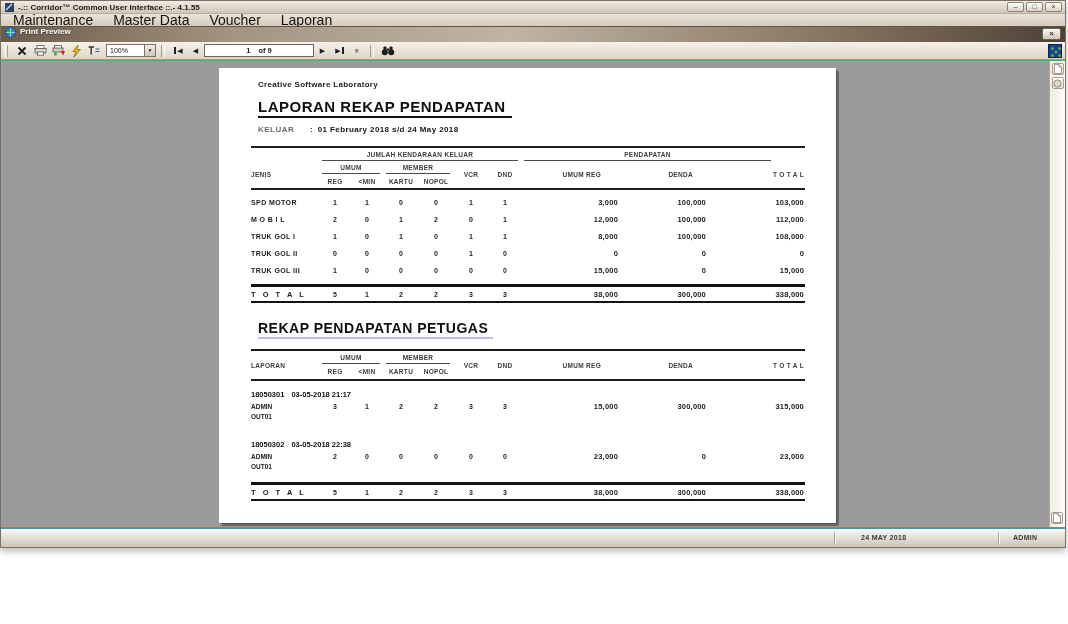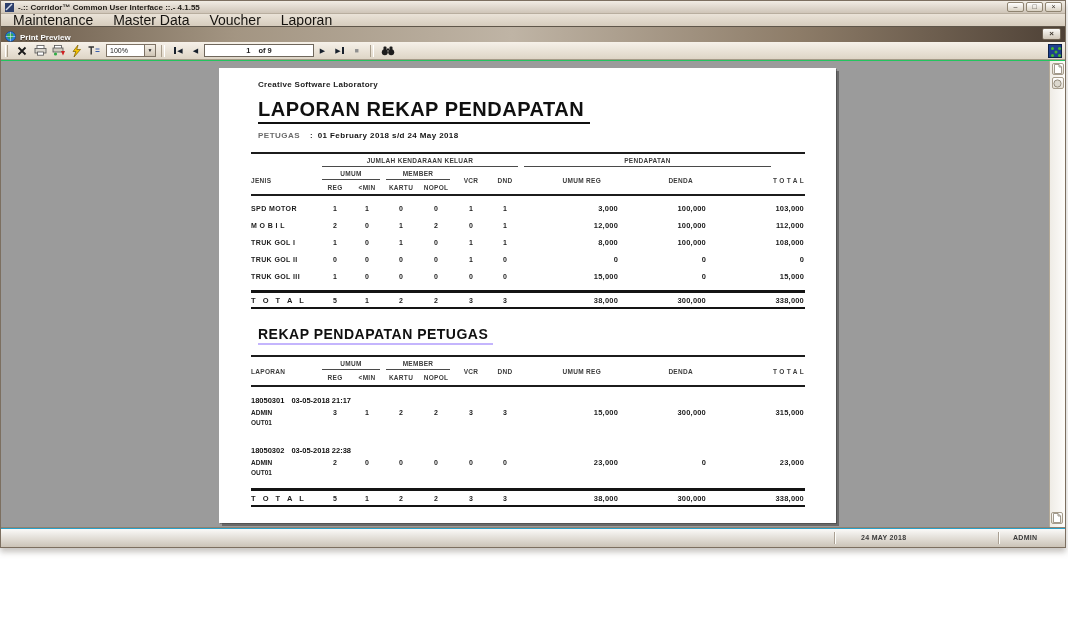--- a/index.html
+++ b/index.html
@@ -12,21 +12,21 @@
   .titlebar { height:13px; background:linear-gradient(#f1ece4,#cfc5b8); display:flex; align-items:center; padding:0 3px; border-bottom:1px solid #b8ae9f; }
   .win-icon { width:9px; height:9px; margin:0 4px 0 1px; flex:0 0 auto; }
   .title-text { font-size:8px; font-weight:bold; color:#24201b; white-space:nowrap; flex:1; }
   .cap-btn { width:17px; height:10px; margin-left:2px; border:1px solid #8f8471; border-radius:2px; background:linear-gradient(#ffffff,#d9d1c2); font-size:7px; line-height:8px; text-align:center; color:#3a352d; cursor:default; }
 
   
   .menubar { height:13px; background:linear-gradient(#eae3d8,#d6ccbd); border-bottom:1px solid #5f564a; display:flex; align-items:center; padding-left:12px; }
   .menu-item { font-size:14px; color:#15120e; margin-right:20px; white-space:nowrap; }
 
   
-  .previewbar { height:15px; background:linear-gradient(90deg,#6b5b4a 0%,#a39582 22%,#bfb4a5 48%,#8d7c68 75%,#4e4136 100%); display:flex; align-items:flex-end; padding:0 4px; position:relative; }
+  .previewbar { height:15px; background:linear-gradient(90deg,#6b5b4a 0%,#a39582 22%,#bfb4a5 48%,#8d7c68 75%,#4e4136 100%); display:flex; align-items:flex-start; padding:0 4px; position:relative; }
   .pv-title { font-size:8px; font-weight:bold; color:#ffffff; margin-left:4px; text-shadow:0 1px 1px rgba(0,0,0,.45); }
   .pv-close { position:absolute; right:4px; top:1px; width:19px; height:12px; border:1px solid #6e6253; border-radius:2px; background:linear-gradient(#fbfaf7,#cfc6b7); font-size:8px; line-height:10px; text-align:center; color:#3b352c; font-weight:bold; }
 
   
   .toolbar { height:18px; background:linear-gradient(#f6f1e9,#ded5c6); border-bottom:1px solid #a59a88; display:flex; align-items:center; padding-left:4px; position:relative; }
   .grip { width:3px; height:12px; border-left:1px solid #ffffff; border-right:1px solid #a99e8c; margin-right:5px; }
   .sep { width:4px; height:12px; border-left:1px solid #a99e8c; border-right:1px solid #ffffff; margin:0 5px; }
   .tb-btn { width:18px; height:16px; display:flex; align-items:center; justify-content:center; }
   .zoom-dd { display:flex; width:50px; height:13px; border:1px solid #7d7264; background:#ffffff; margin-left:3px; }
   .zoom-val { flex:1; font-size:7px; color:#222; padding:2px 0 0 3px; }
@@ -42,21 +42,21 @@
   
   .preview { position:absolute; top:60px; left:0; right:0; bottom:20px; background:#9b9b9b; overflow:hidden; }
   .scrollcol { position:absolute; right:0; top:0; bottom:0; width:16px; background:linear-gradient(90deg,#efece6,#fdfcfa); border-left:1px solid #b3a997; }
   .sc-btn { width:12px; height:12px; margin:2px auto 0; background:linear-gradient(#ffffff,#e3ded4); border:1px solid #a79d8c; border-radius:2px; display:flex; align-items:center; justify-content:center; }
   .sc-bottom { position:absolute; bottom:3px; left:1px; }
 
   .page { position:absolute; left:218px; top:7px; width:617px; height:455px; background:#ffffff; box-shadow:3px 3px 0 rgba(55,55,55,.5), 1px 1px 0 #6e6e6e; }
   .rc { position:absolute; left:39px; top:12px; width:560px; }
 
   .company { font-size:8px; font-weight:bold; letter-spacing:.3px; color:#222; }
-  .rpt-title { margin-top:9px; display:inline-block; font-size:20px; font-weight:bold; letter-spacing:.5px; color:#101010; border-bottom:2px solid #101010; padding:0 6px 1px 0; }
+  .rpt-title { margin-top:9px; display:inline-block; font-size:15px; font-weight:bold; letter-spacing:.5px; color:#101010; border-bottom:2px solid #101010; padding:0 6px 1px 0; }
   .tanggal { margin-top:7px; display:flex; font-size:8px; font-weight:bold; }
   .tg-label { width:52px; color:#6a6a6a; letter-spacing:.5px; }
   .tg-colon { color:#333; margin-right:5px; }
   .tg-value { color:#141414; letter-spacing:.4px; }
 
   .tbl { --cols:68px 32px 32px 36px 34px 36px 32px 98px 88px 98px; margin-left:-7px; width:554px; }
   .t1 { margin-top:12px; }
   .ghead { display:grid; grid-template-columns:var(--cols); font-size:6.5px; font-weight:bold; color:#3c3c3c; letter-spacing:.3px; border-top:2px solid #1c1c1c; border-bottom:2px solid #1c1c1c; }
   .g3 { grid-template-rows:13px 13px 14px; }
   .g2r { grid-template-rows:13px 15px; }
@@ -199,21 +199,21 @@
       </span>
   </div>
 
   <div class="preview">
 
     <div class="page">
       <div class="rc">
         <div class="company">Creative Software Laboratory</div>
         <div><span class="rpt-title">LAPORAN REKAP PENDAPATAN</span></div>
         <div class="tanggal">
-          <span class="tg-label">PETUGAS</span>
+          <span class="tg-label">KELUAR</span>
           <span class="tg-colon">:</span>
           <span class="tg-value">01 February 2018  s/d  24 May 2018</span>
         </div>
 
         <div class="tbl t1">
           <div class="ghead g3">
             <span class="hl" style="grid-column:1;grid-row:2/4">JENIS</span>
             <span class="hc uline" style="grid-column:2/8;grid-row:1">JUMLAH KENDARAAN KELUAR</span>
             <span class="hc uline" style="grid-column:8/11;grid-row:1;margin-right:34px">PENDAPATAN</span>
             <span class="hc uline" style="grid-column:2/4;grid-row:2">UMUM</span>

